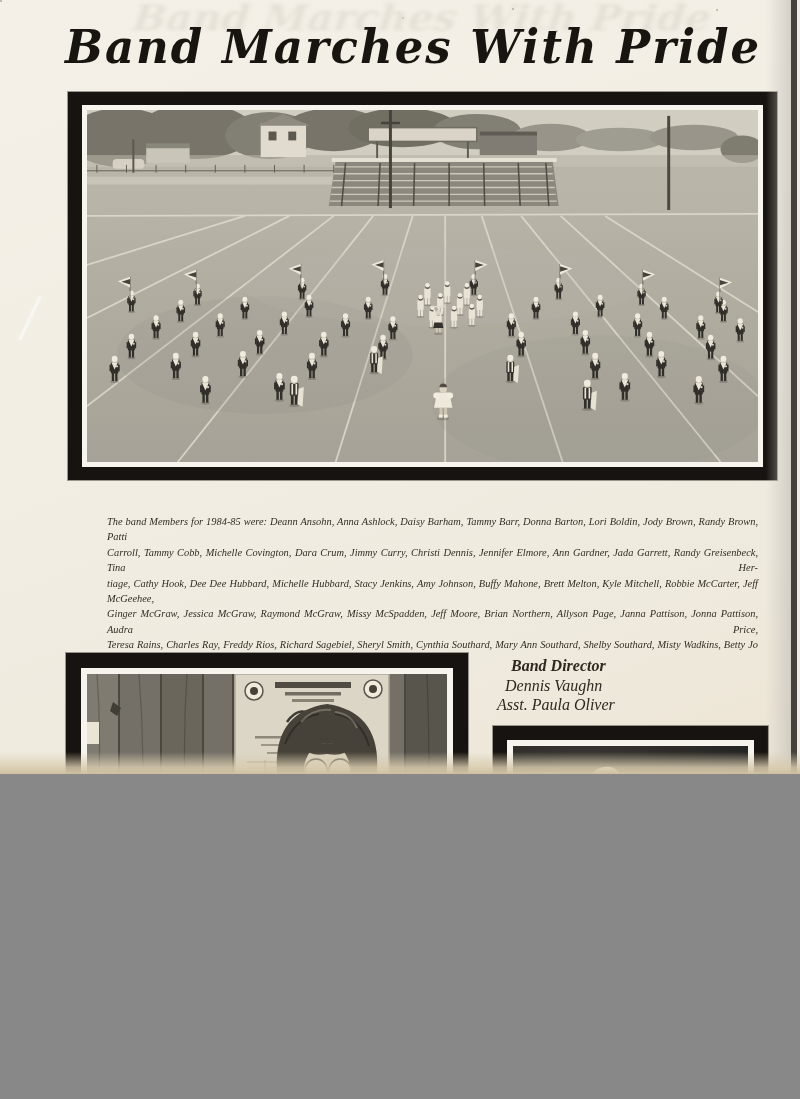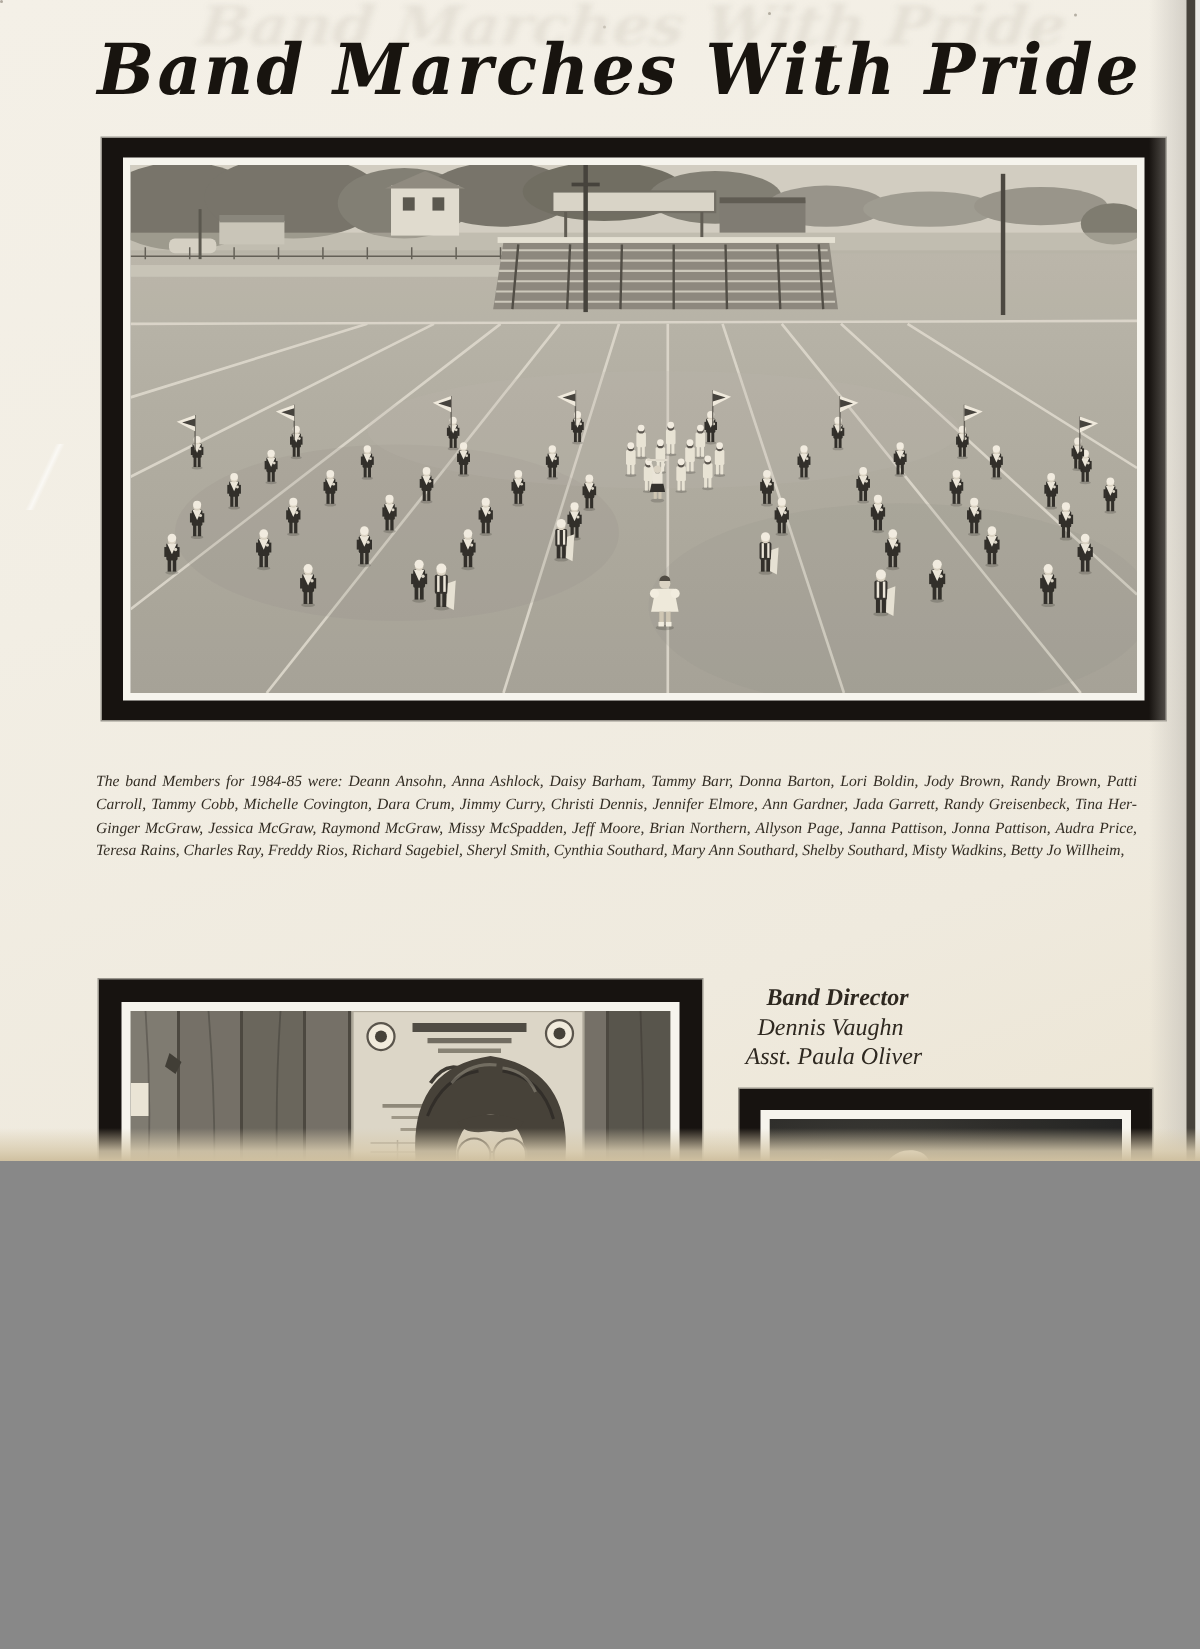--- a/index.html
+++ b/index.html
@@ -41,21 +41,21 @@
   .f-main .photo{left:19px;top:18px;width:671px;height:352px;}
   .f-dir{left:66px;top:653px;width:402px;height:384px;}
   .f-dir .mat{left:15px;top:15px;width:372px;height:354px;}
   .f-dir .photo{left:21px;top:21px;width:360px;height:342px;}
   .f-night{left:493px;top:726px;width:275px;height:311px;}
   .f-night .mat{left:14px;top:14px;width:247px;height:283px;}
   .f-night .photo{left:20px;top:20px;width:235px;height:271px;}
   
   .members{position:absolute;left:64px;top:514px;width:694px;
     font-style:italic;font-size:10.4px;line-height:15.4px;color:#332d24;}
-  .mline{text-align:justify;text-align-last:justify;white-space:normal;}
+  .mline{text-align:justify;text-align-last:justify;white-space:normal;margin-left:43px;}
   .mline:last-child{text-align-last:left;}
   
   .caption{position:absolute;left:497px;top:656px;font-style:italic;font-size:16px;line-height:19.5px;color:#2e2820;}
   .caption .c1{font-weight:700;padding-left:14px;}
   .caption .c2{padding-left:8px;}
   
   .folio{position:absolute;left:38px;top:1046px;font-style:italic;font-size:15px;color:#3a342b;}
   
   .pencil{position:absolute;left:340px;top:1056px;width:120px;height:28px;opacity:.55;}
 </style>
@@ -892,20 +892,21 @@
               <path d="M-2.4,-19.5 a2.4,2.4 0 0 1 4.8,0 z" fill="#4a453d"></path>
             </g>
           </g>
       </svg>
     </div>
   </div>
 
   <div class="members">
     <div class="mline">The band Members for 1984-85 were: Deann Ansohn, Anna Ashlock, Daisy Barham, Tammy Barr, Donna Barton, Lori Boldin, Jody Brown, Randy Brown, Patti</div>
     <div class="mline">Carroll, Tammy Cobb, Michelle Covington, Dara Crum, Jimmy Curry, Christi Dennis, Jennifer Elmore, Ann Gardner, Jada Garrett, Randy Greisenbeck, Tina Her-</div>
+    <div class="mline">tiage, Cathy Hook, Dee Dee Hubbard, Michelle Hubbard, Stacy Jenkins, Amy Johnson, Buffy Mahone, Brett Melton, Kyle Mitchell, Robbie McCarter, Jeff McGeehee,</div>
     <div class="mline">Ginger McGraw, Jessica McGraw, Raymond McGraw, Missy McSpadden, Jeff Moore, Brian Northern, Allyson Page, Janna Pattison, Jonna Pattison, Audra Price,</div>
     <div class="mline">Teresa Rains, Charles Ray, Freddy Rios, Richard Sagebiel, Sheryl Smith, Cynthia Southard, Mary Ann Southard, Shelby Southard, Misty Wadkins, Betty Jo Willheim,</div>
   </div>
 
   <div class="caption">
     <div class="c1">Band Director</div>
     <div class="c2">Dennis Vaughn</div>
     <div class="c3">Asst. Paula Oliver</div>
   </div>
 

